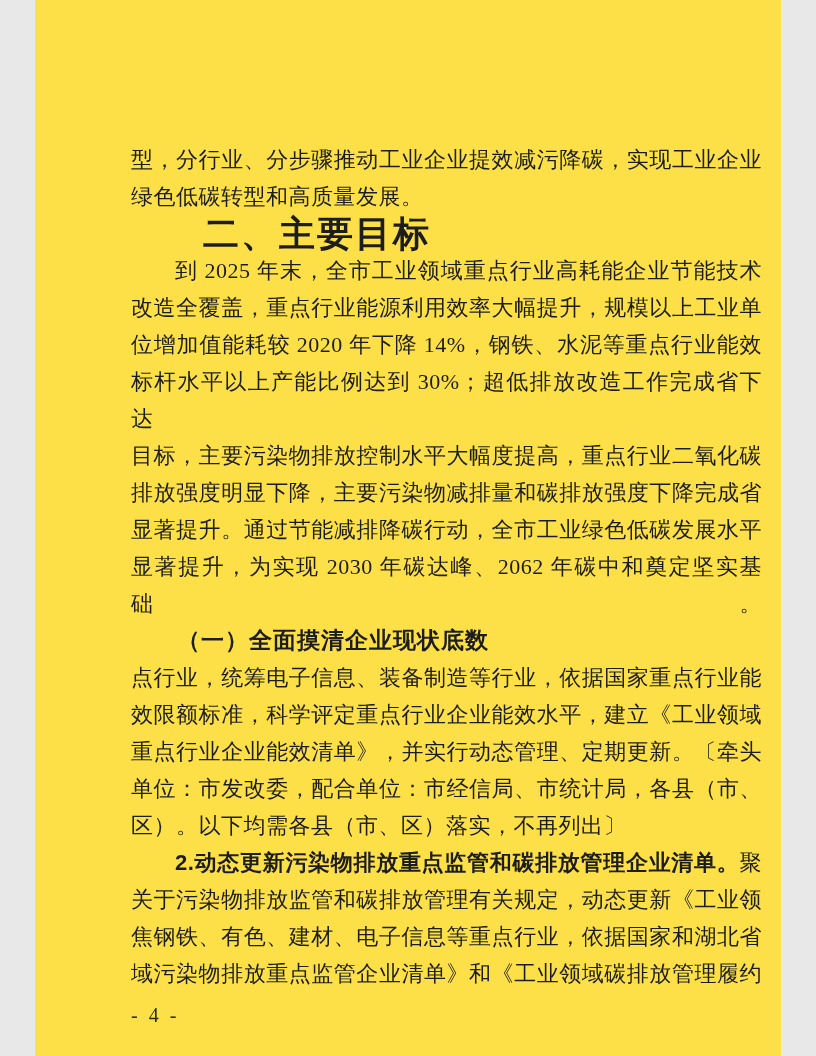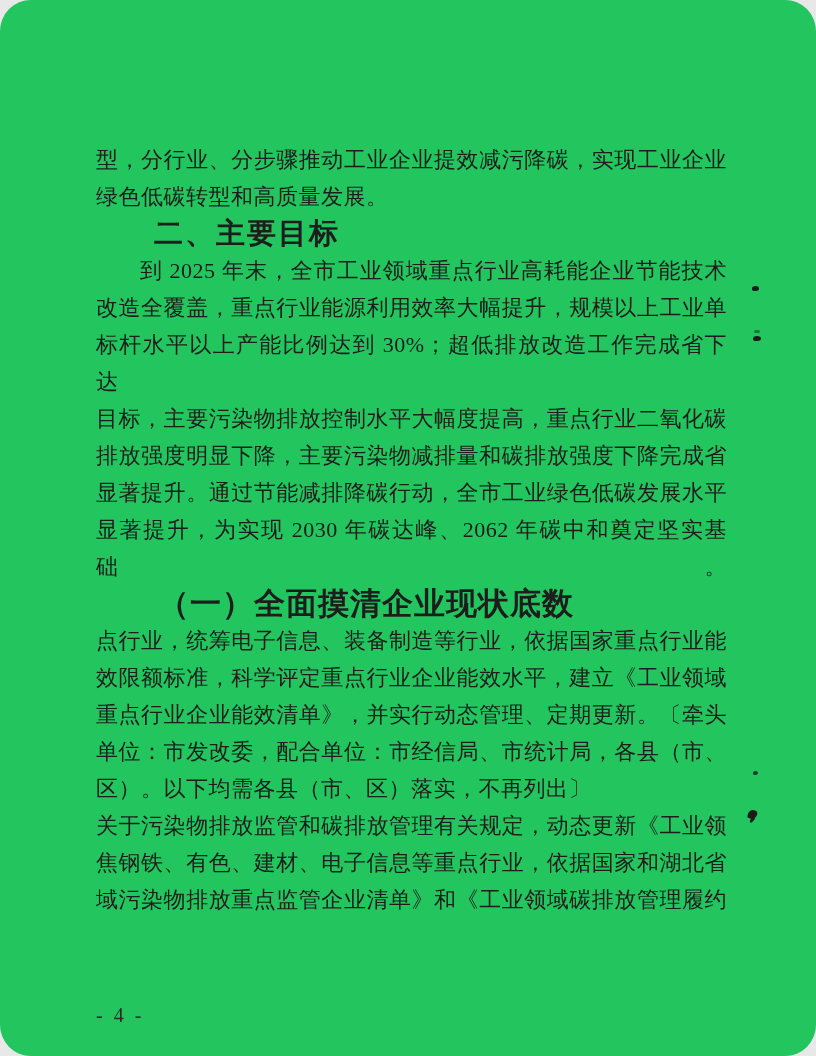--- a/index.html
+++ b/index.html
@@ -2,55 +2,54 @@
 <html><head>
 <meta charset="utf-8">
 <style>
   html, body {
     margin: 0;
     padding: 0;
     background: #e8e8e8;
   }
   .page {
     position: relative;
-    width: 816px;
+    width: 746px;
     height: 1056px;
     margin: 0 auto;
-    background: #22c55e;
+    background: #fde047;
     overflow: hidden;
     font-family: "Liberation Serif", serif;
     color: #1d1d1d;
-    border-radius: 31px;
   }
   .doc-content {
     position: absolute;
     left: 96px;
     top: 141px;
     width: 631px;
   }
   .line {
     line-height: 37px;
     font-size: 22px;
     letter-spacing: 0.5px;
     white-space: normal;
   }
   .line.indent { text-indent: 2em; }
   .line.fill {
     text-align: justify;
     text-align-last: justify;
   }
   .blk-section-heading .line {
-    font-size: 29px;
+    font-size: 36px;
     font-weight: 700;
     font-family: "Liberation Sans", sans-serif;
     letter-spacing: 2px;
   }
   .blk-sub-heading .line {
     font-weight: 700;
-    font-size: 31px;
+    font-size: 23px;
     letter-spacing: 1px;
   }
   .seg { font-weight: inherit; }
   .seg-b {
     font-weight: 700;
     font-family: "Liberation Sans", sans-serif;
   }
   .footer-pagenum {
     position: absolute;
     left: 96px;
@@ -89,37 +88,39 @@
       <div class="blk blk-body">
         <div class="line fill"><span class="seg">型，分行业、分步骤推动工业企业提效减污降碳，实现工业企业</span></div>
         <div class="line"><span class="seg">绿色低碳转型和高质量发展。</span></div>
       </div>
       <div class="blk blk-section-heading">
         <div class="line indent"><span class="seg seg-b">二、主要目标</span></div>
       </div>
       <div class="blk blk-body">
         <div class="line indent fill"><span class="seg">到 2025 年末，全市工业领域重点行业高耗能企业节能技术</span></div>
         <div class="line fill"><span class="seg">改造全覆盖，重点行业能源利用效率大幅提升，规模以上工业单</span></div>
+        <div class="line fill"><span class="seg">位增加值能耗较 2020 年下降 14%，钢铁、水泥等重点行业能效</span></div>
         <div class="line fill"><span class="seg">标杆水平以上产能比例达到 30%；超低排放改造工作完成省下达</span></div>
         <div class="line fill"><span class="seg">目标，主要污染物排放控制水平大幅度提高，重点行业二氧化碳</span></div>
         <div class="line fill"><span class="seg">排放强度明显下降，主要污染物减排量和碳排放强度下降完成省</span></div>
         <div class="line fill"><span class="seg">显著提升。通过节能减排降碳行动，全市工业绿色低碳发展水平</span></div>
         <div class="line fill"><span class="seg">显著提升，为实现 2030 年碳达峰、2062 年碳中和奠定坚实基础。</span></div>
       </div>
       <div class="blk blk-sub-heading">
         <div class="line indent"><span class="seg seg-b">（一）全面摸清企业现状底数</span></div>
       </div>
       <div class="blk blk-body">
         <div class="line fill"><span class="seg">点行业，统筹电子信息、装备制造等行业，依据国家重点行业能</span></div>
         <div class="line fill"><span class="seg">效限额标准，科学评定重点行业企业能效水平，建立《工业领域</span></div>
         <div class="line fill"><span class="seg">重点行业企业能效清单》，并实行动态管理、定期更新。〔牵头</span></div>
         <div class="line fill"><span class="seg">单位：市发改委，配合单位：市经信局、市统计局，各县（市、</span></div>
         <div class="line"><span class="seg">区）。以下均需各县（市、区）落实，不再列出〕</span></div>
       </div>
       <div class="blk blk-body">
+        <div class="line indent fill"><span class="seg seg-b">2.动态更新污染物排放重点监管和碳排放管理企业清单。</span><span class="seg">聚</span></div>
         <div class="line fill"><span class="seg">关于污染物排放监管和碳排放管理有关规定，动态更新《工业领</span></div>
         <div class="line fill"><span class="seg">焦钢铁、有色、建材、电子信息等重点行业，依据国家和湖北省</span></div>
         <div class="line fill"><span class="seg">域污染物排放重点监管企业清单》和《工业领域碳排放管理履约</span></div>
       </div>
     </div>
 
   <div class="footer-pagenum">- 4 -</div>
 
   <span class="artifact a1"></span>
   <span class="artifact a2"></span>

